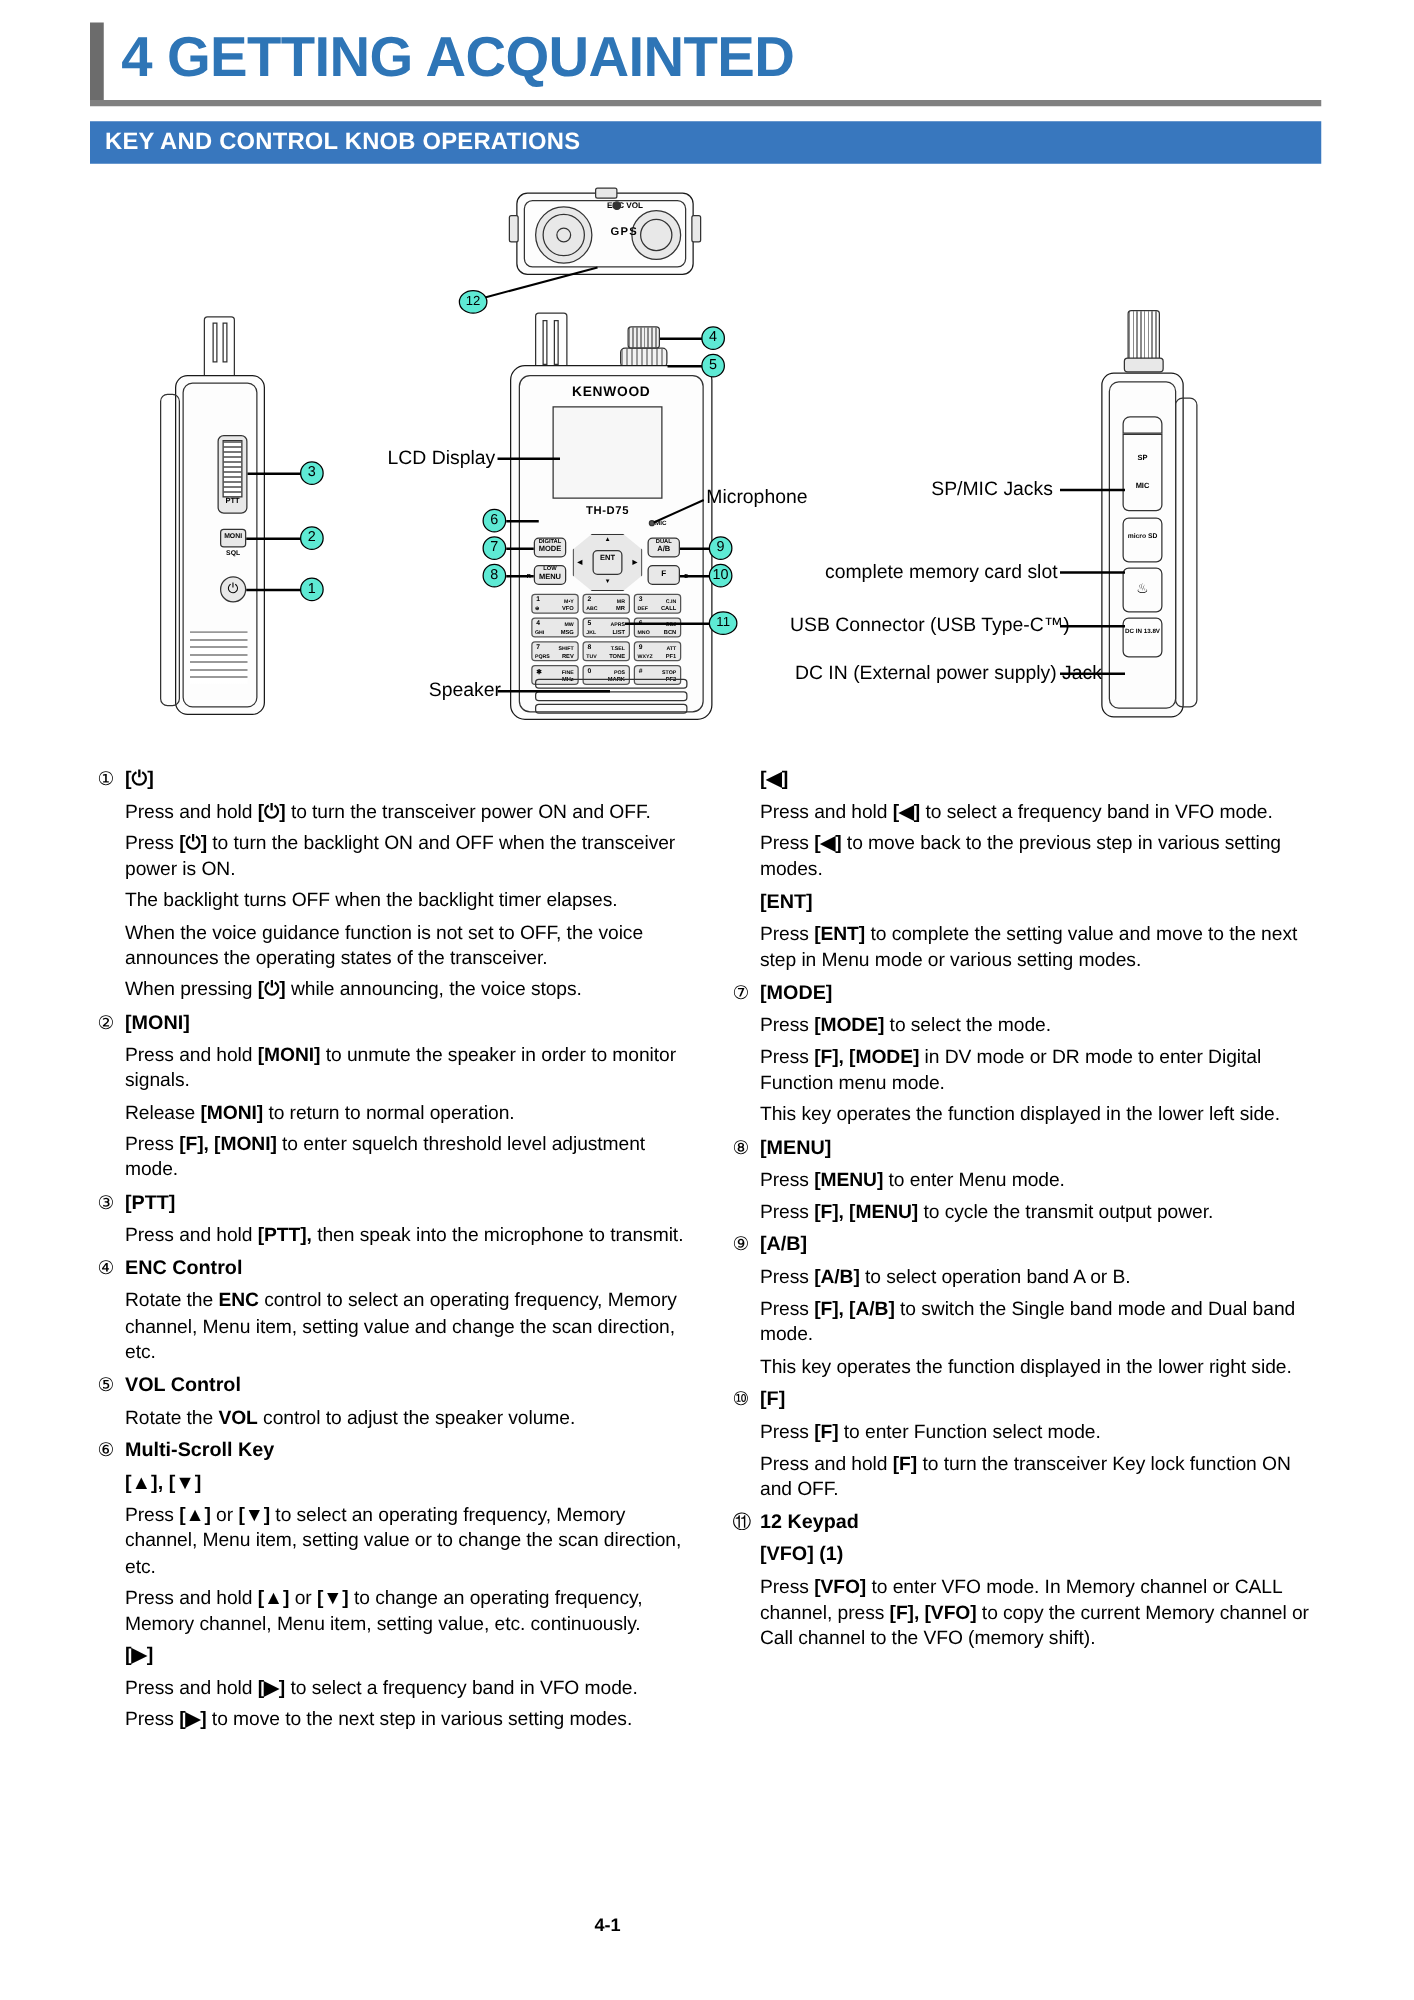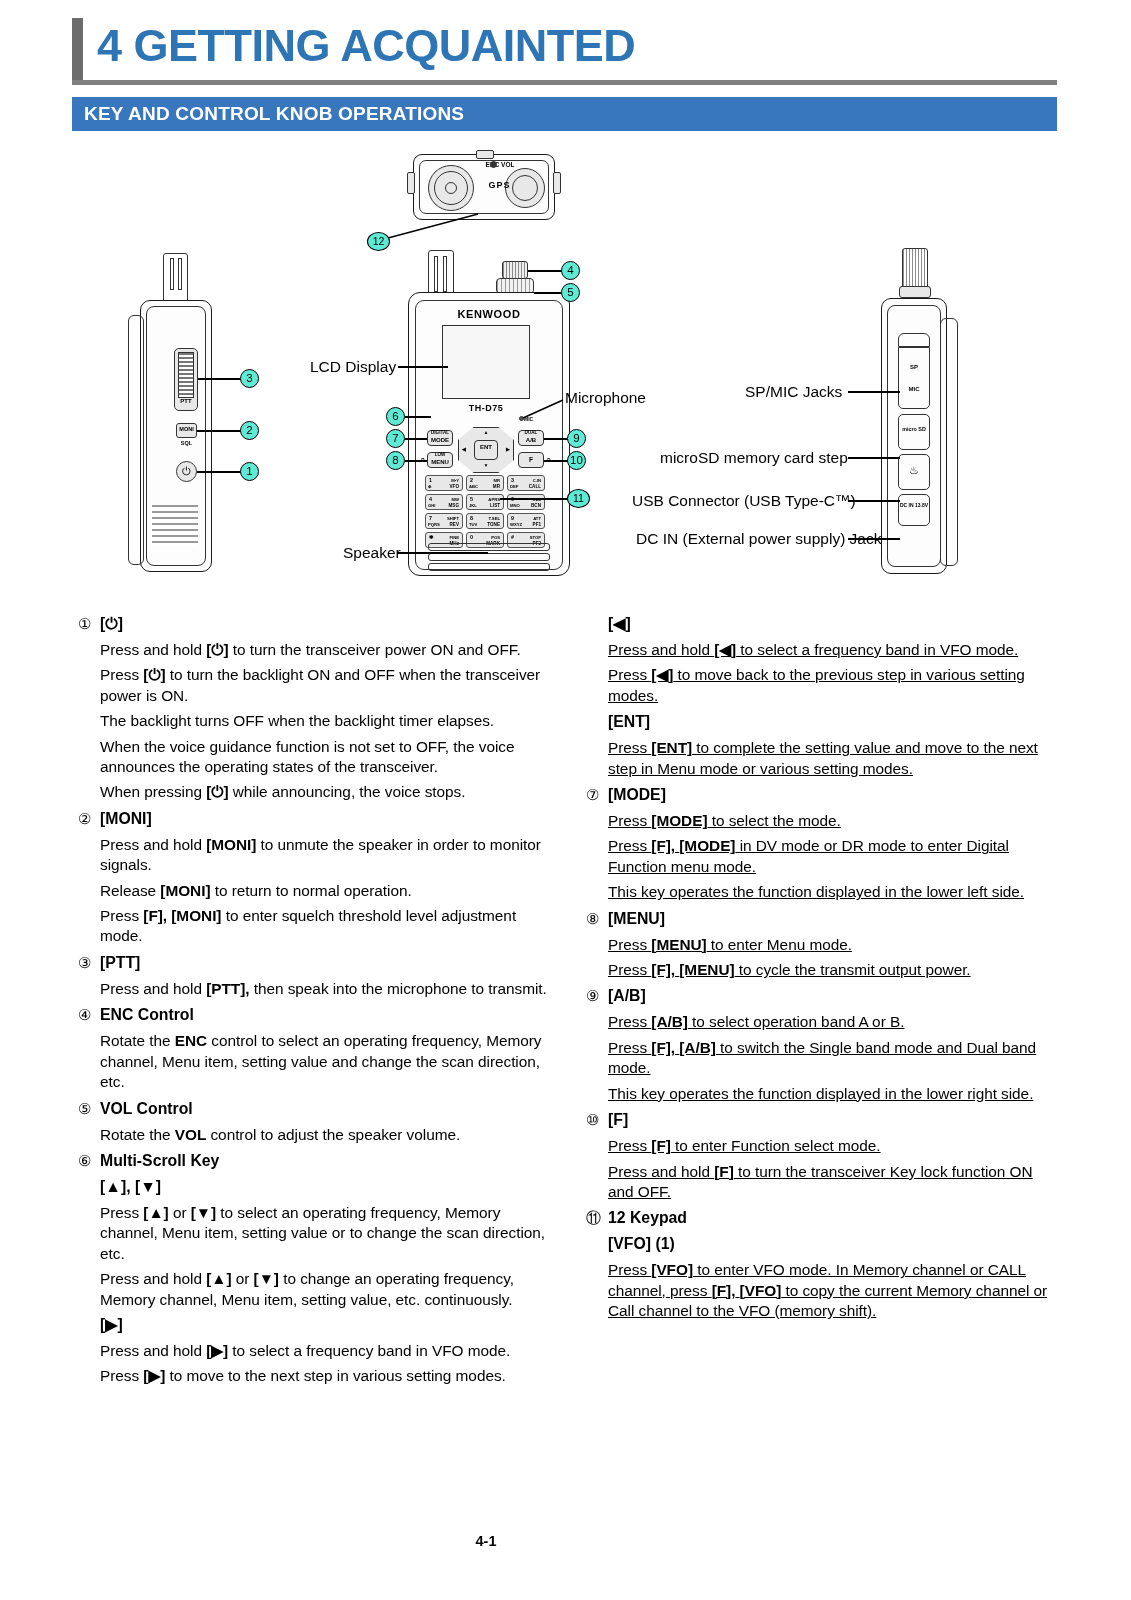--- a/index.html
+++ b/index.html
@@ -65,21 +65,21 @@
     font-size:15px; flex:0 0 auto;
   }
   .item-head .htext { font-weight:bold; }
   .sub-head {
     margin-left:22px; font-weight:bold; font-size:15.8px; line-height:22px; margin-top:4px;
   }
   p.para {
     margin:5px 0 0 22px; font-size:15.4px; line-height:20.4px;
     text-indent:0; letter-spacing:-0.05px;
   }
-  .col-right p.para { margin-left:22px;text-decoration:underline; }
+  .col-right p.para { margin-left:22px; }
   .plain-head { margin-left:22px; font-weight:bold; font-size:15.8px; line-height:22px; margin-top:5px; }
   b { font-weight:bold; }
 
   
   .footer {
     position:absolute; left:0; top:1533px; width:972px; text-align:center;
     font-size:14.5px; font-weight:bold;
   }
 </style>
 </head>
@@ -334,21 +334,21 @@
       <div class="mini-label" style="left:898px; top:286px; width:32px; font-size:5.4px; line-height:6px;">micro SD</div>
       <div class="thin" style="left:898px; top:314px; width:32px; height:36px; border-radius:5px;"></div>
       <div style="position:absolute; left:898px; top:324px; width:32px; text-align:center; font-size:11px;">♨</div>
       <div class="thin" style="left:898px; top:354px; width:32px; height:32px; border-radius:5px;"></div>
       <div class="mini-label" style="left:898px; top:362px; width:32px; font-size:5px; line-height:6px;">DC IN 13.8V</div>
     </div>
 
     <div class="fig-label" style="left:745px; top:243px;">SP/MIC Jacks</div>
     <div class="leader" style="left:848px; top:251px; width:52px;"></div>
 
-    <div class="fig-label" style="left:660px; top:309px;">microSD memory card step</div>
+    <div class="fig-label" style="left:660px; top:309px;">complete memory card slot</div>
     <div class="leader" style="left:848px; top:317px; width:52px;"></div>
 
     <div class="fig-label" style="left:632px; top:352px;">USB Connector (USB Type-C™)</div>
     <div class="leader" style="left:848px; top:360px; width:52px;"></div>
 
     <div class="fig-label" style="left:636px; top:390px;">DC IN (External power supply) Jack</div>
     <div class="leader" style="left:848px; top:398px; width:52px;"></div>
   </div>
 
   <div class="col col-left" id="col-left">

